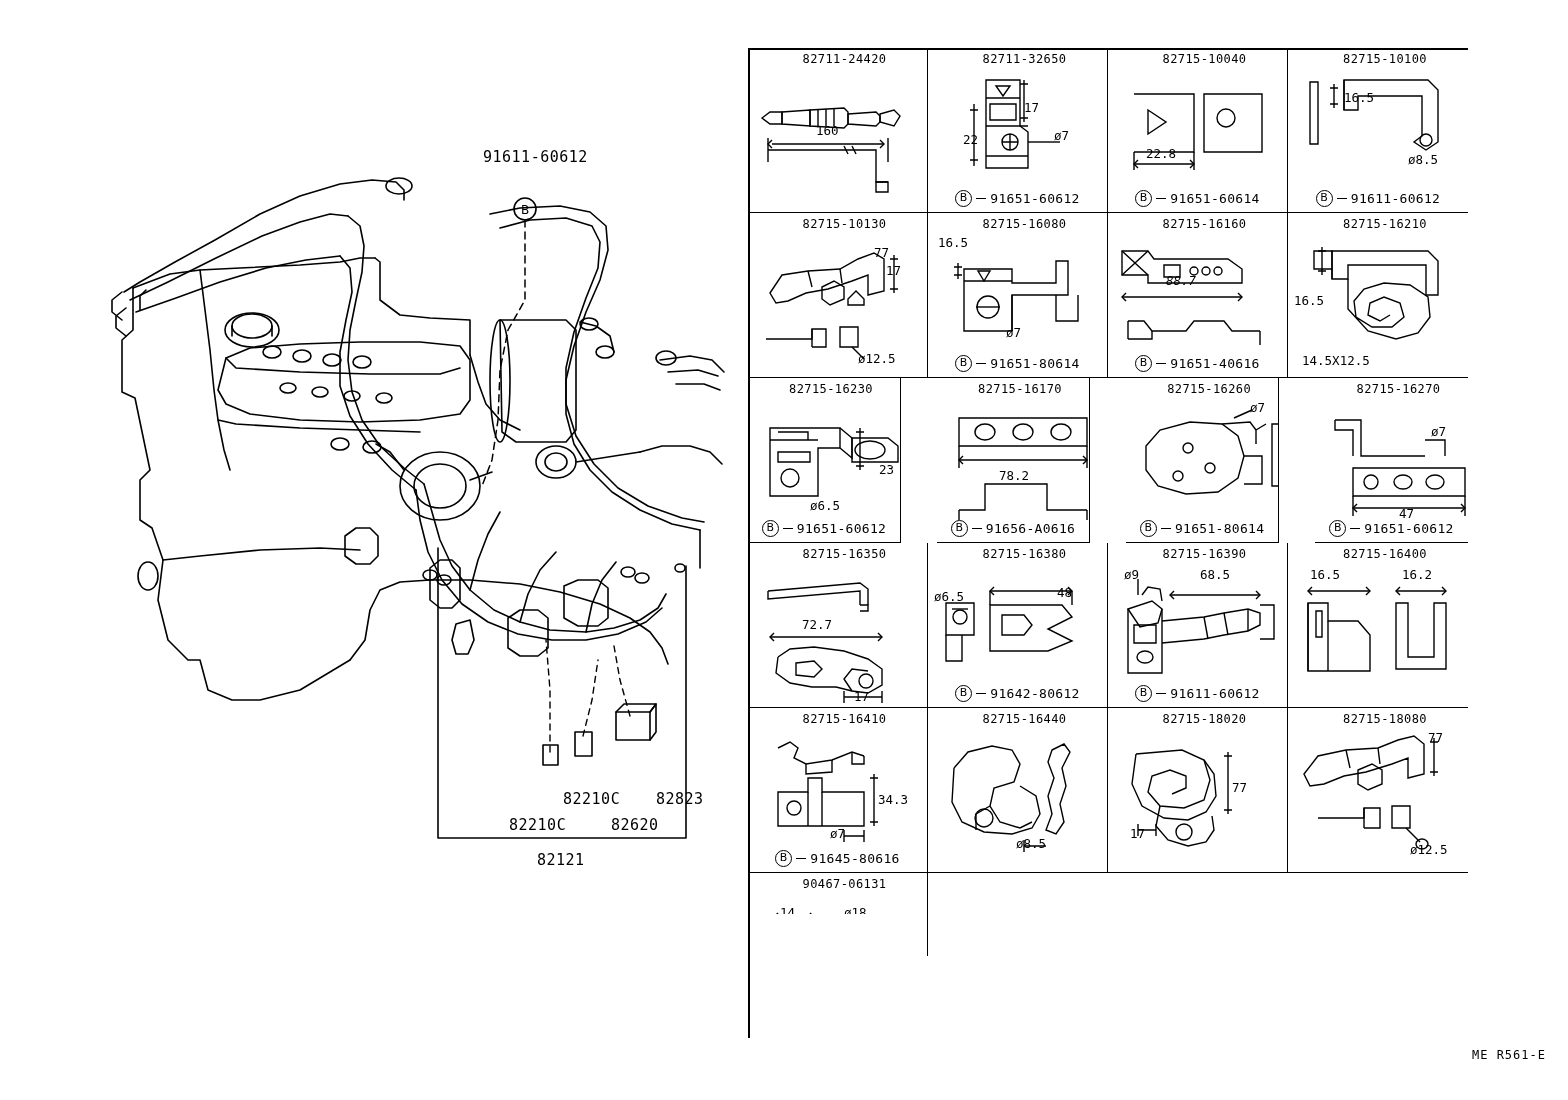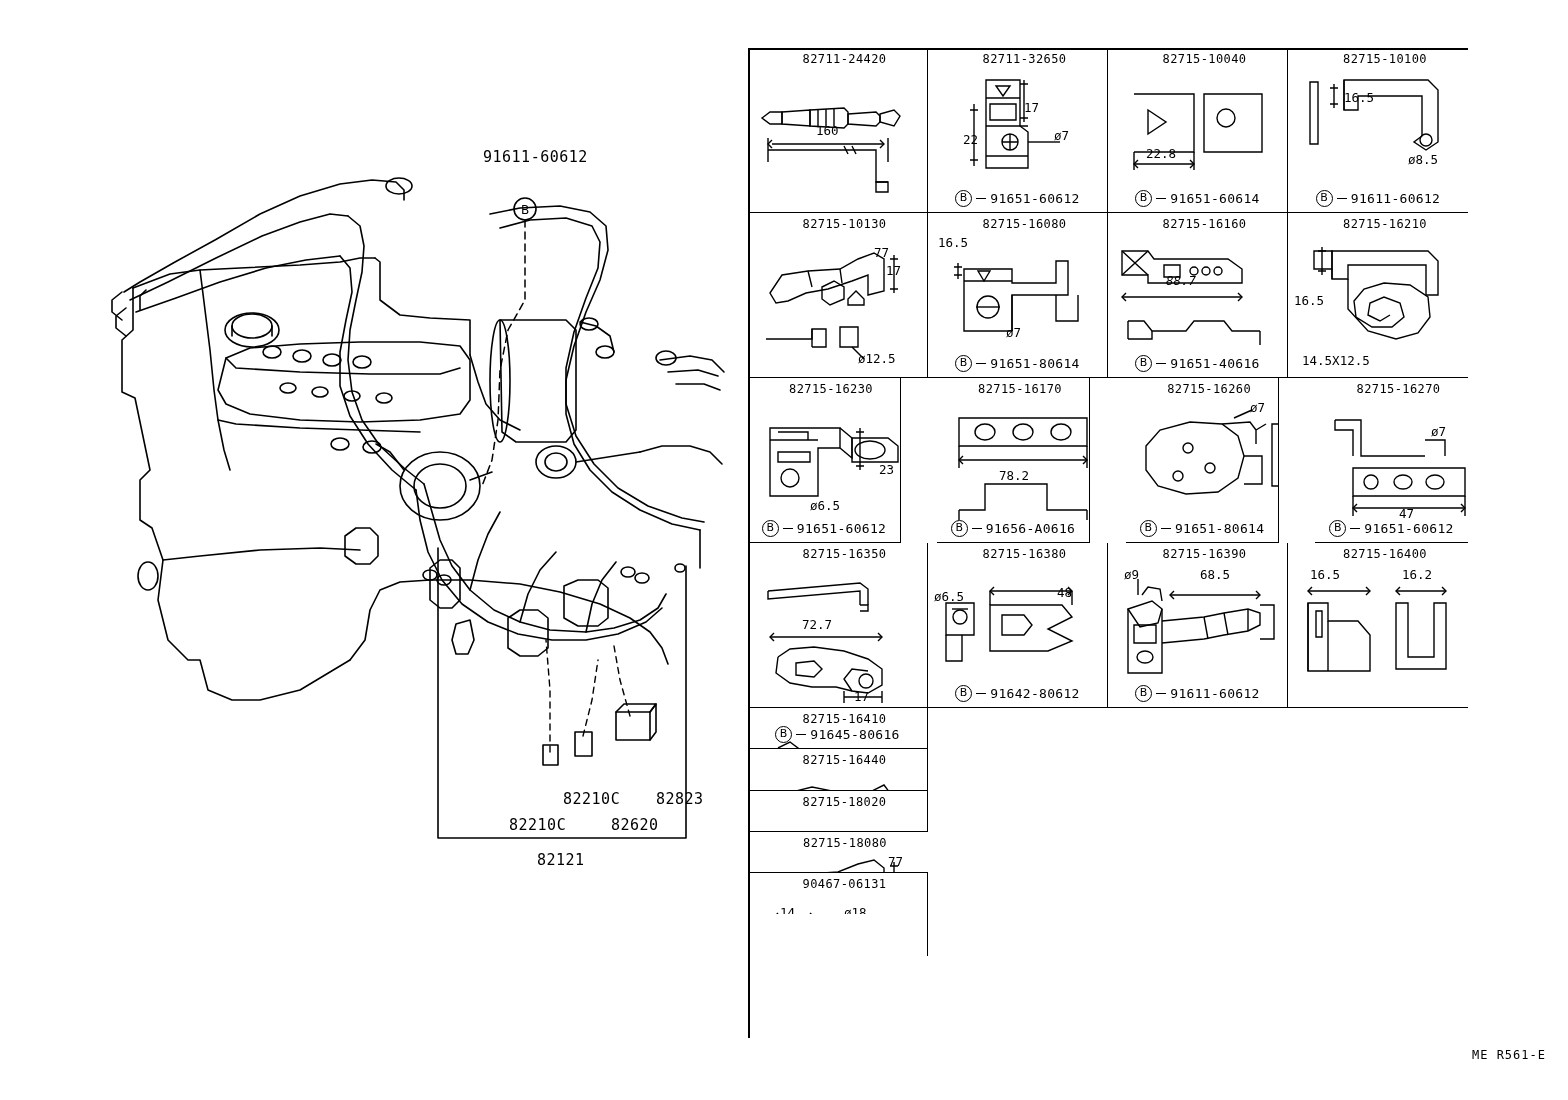--- a/index.html
+++ b/index.html
@@ -618,21 +618,21 @@
           <path d="M20 26 L82 26"></path>
           <path d="M24 22 L20 26 L24 30 M78 22 L82 26 L78 30"></path>
           <path d="M108 26 L158 26"></path>
           <path d="M112 22 L108 26 L112 30 M154 22 L158 26 L154 30"></path>
         </svg>
         <div class="dim" style="left:22px; top:24px;">16.5</div>
         <div class="dim" style="left:114px; top:24px;">16.2</div>
       </div>
     </div>
 
-    <div class="row" style="top:660px; height:165px;flex-direction:column;">
+    <div class="row" style="top:660px; height:165px;">
 
       <div class="cell">
         <div class="pn">82715-16410</div>
         <svg class="art" viewBox="0 0 180 140" stroke="#000" fill="none" stroke-width="1.4">
           <path d="M30 18 L42 12 L50 18 L46 28 L58 34 L84 30 L104 22 L116 26"></path>
           <path d="M58 34 L58 44 L84 42 L84 30"></path>
           <path d="M104 22 L104 34 L116 34 L116 26"></path>
           <path d="M30 62 L60 62 L60 48 L74 48 L74 62 L116 62 L116 96 L30 96 Z"></path>
           <path d="M60 62 L60 96 M74 62 L74 96"></path>
           <circle cx="46" cy="78" r="7"></circle>

